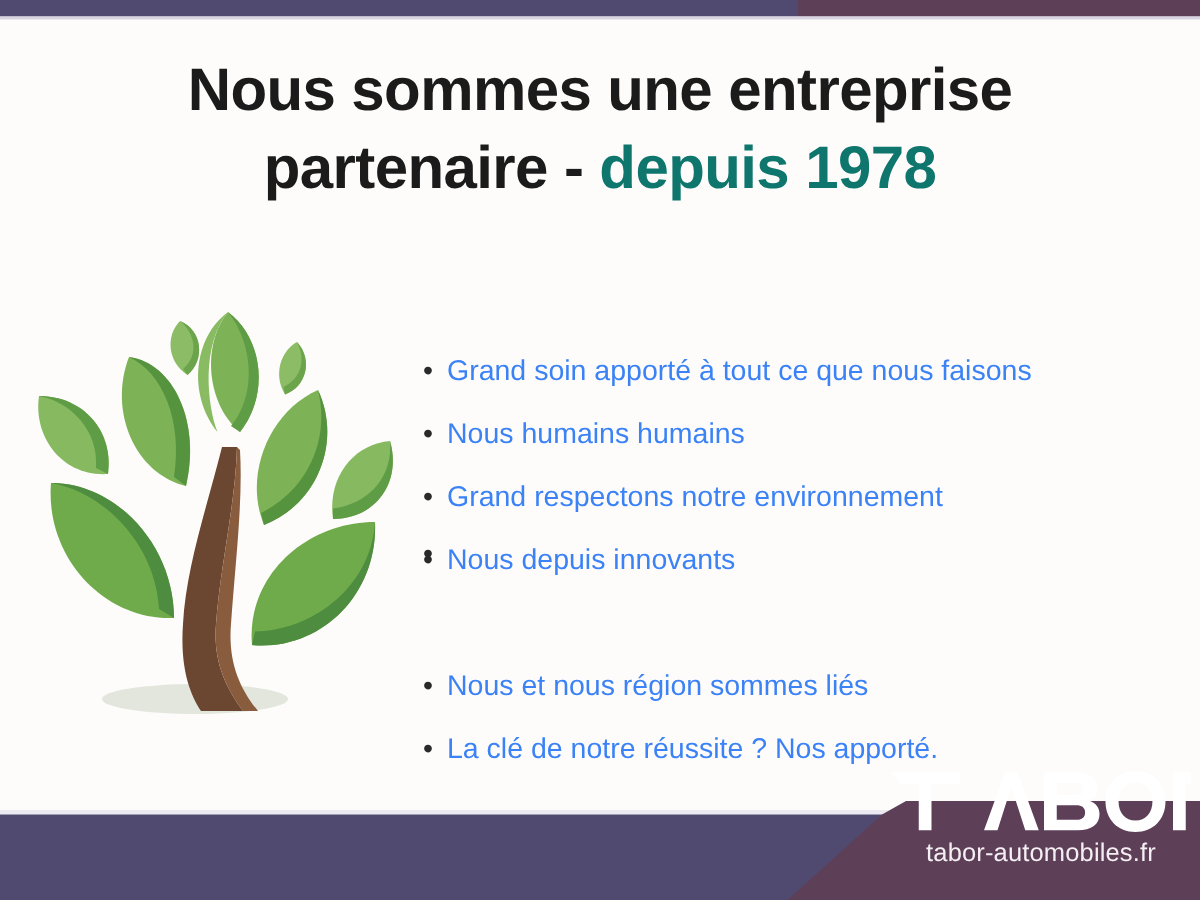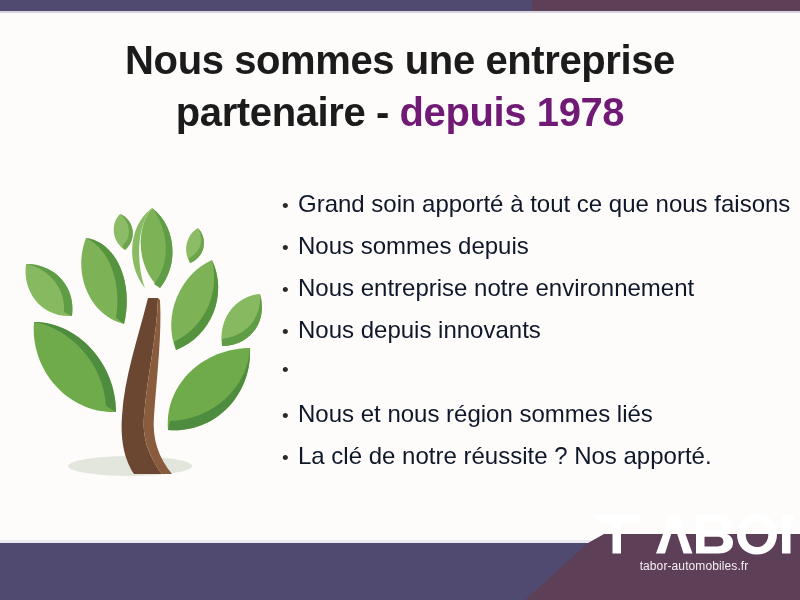--- a/index.html
+++ b/index.html
@@ -63,21 +63,21 @@
     top: 34px;
     width: 800px;
     text-align: center;
     font-size: 40px;
     font-weight: bold;
     line-height: 1.30;
     letter-spacing: -0.4px;
     color: #1b1b1b;
   }
   .headline .accent {
-    color: #701a75;
+    color: #0f766e;
   }
 
   
   .bullets {
     position: absolute;
     left: 282px;
     top: 192px;
     width: 500px;
   }
   .bullet-row {
@@ -86,24 +86,25 @@
     height: 42px;
   }
   .bullet-dot {
     width: 16px;
     flex: 0 0 16px;
     font-size: 19px;
     line-height: 1;
     color: #2a2a2a;
   }
   .bullet-text {
-    font-size: 24px;
+    font-size: 19px;
     line-height: 1;
-    color: #0f172a;
+    color: #3b82f6;
     white-space: nowrap;
+    margin-top: 46px;
   }
 
   
   .tree {
     position: absolute;
     left: 12px;
     top: 178px;
     width: 272px;
     height: 312px;
   }
@@ -144,21 +145,21 @@
     top: 8px;
     width: 200px;
     height: 42px;
   }
   .logo-url {
     position: absolute;
     left: 76px;
     top: 54px;
     width: 200px;
     text-align: center;
-    font-size: 12px;
+    font-size: 17px;
     letter-spacing: 0.1px;
     color: #f4eff3;
     white-space: nowrap;
   }
 </style>
 </head>
 <body>
 
 <div class="slide">
 
@@ -237,26 +238,26 @@
 
   <div class="bullets">
 
     <div class="bullet-row">
       <span class="bullet-dot">•</span>
       <span class="bullet-text">Grand soin apporté à tout ce que nous faisons</span>
     </div>
 
     <div class="bullet-row">
       <span class="bullet-dot">•</span>
-      <span class="bullet-text">Nous sommes depuis</span>
-    </div>
-
-    <div class="bullet-row">
-      <span class="bullet-dot">•</span>
-      <span class="bullet-text">Nous entreprise notre environnement</span>
+      <span class="bullet-text">Nous humains humains</span>
+    </div>
+
+    <div class="bullet-row">
+      <span class="bullet-dot">•</span>
+      <span class="bullet-text">Grand respectons notre environnement</span>
     </div>
 
     <div class="bullet-row">
       <span class="bullet-dot">•</span>
       <span class="bullet-text">Nous depuis innovants</span>
     </div>
 
     <div class="bullet-row">
       <span class="bullet-dot">•</span>
     </div>

